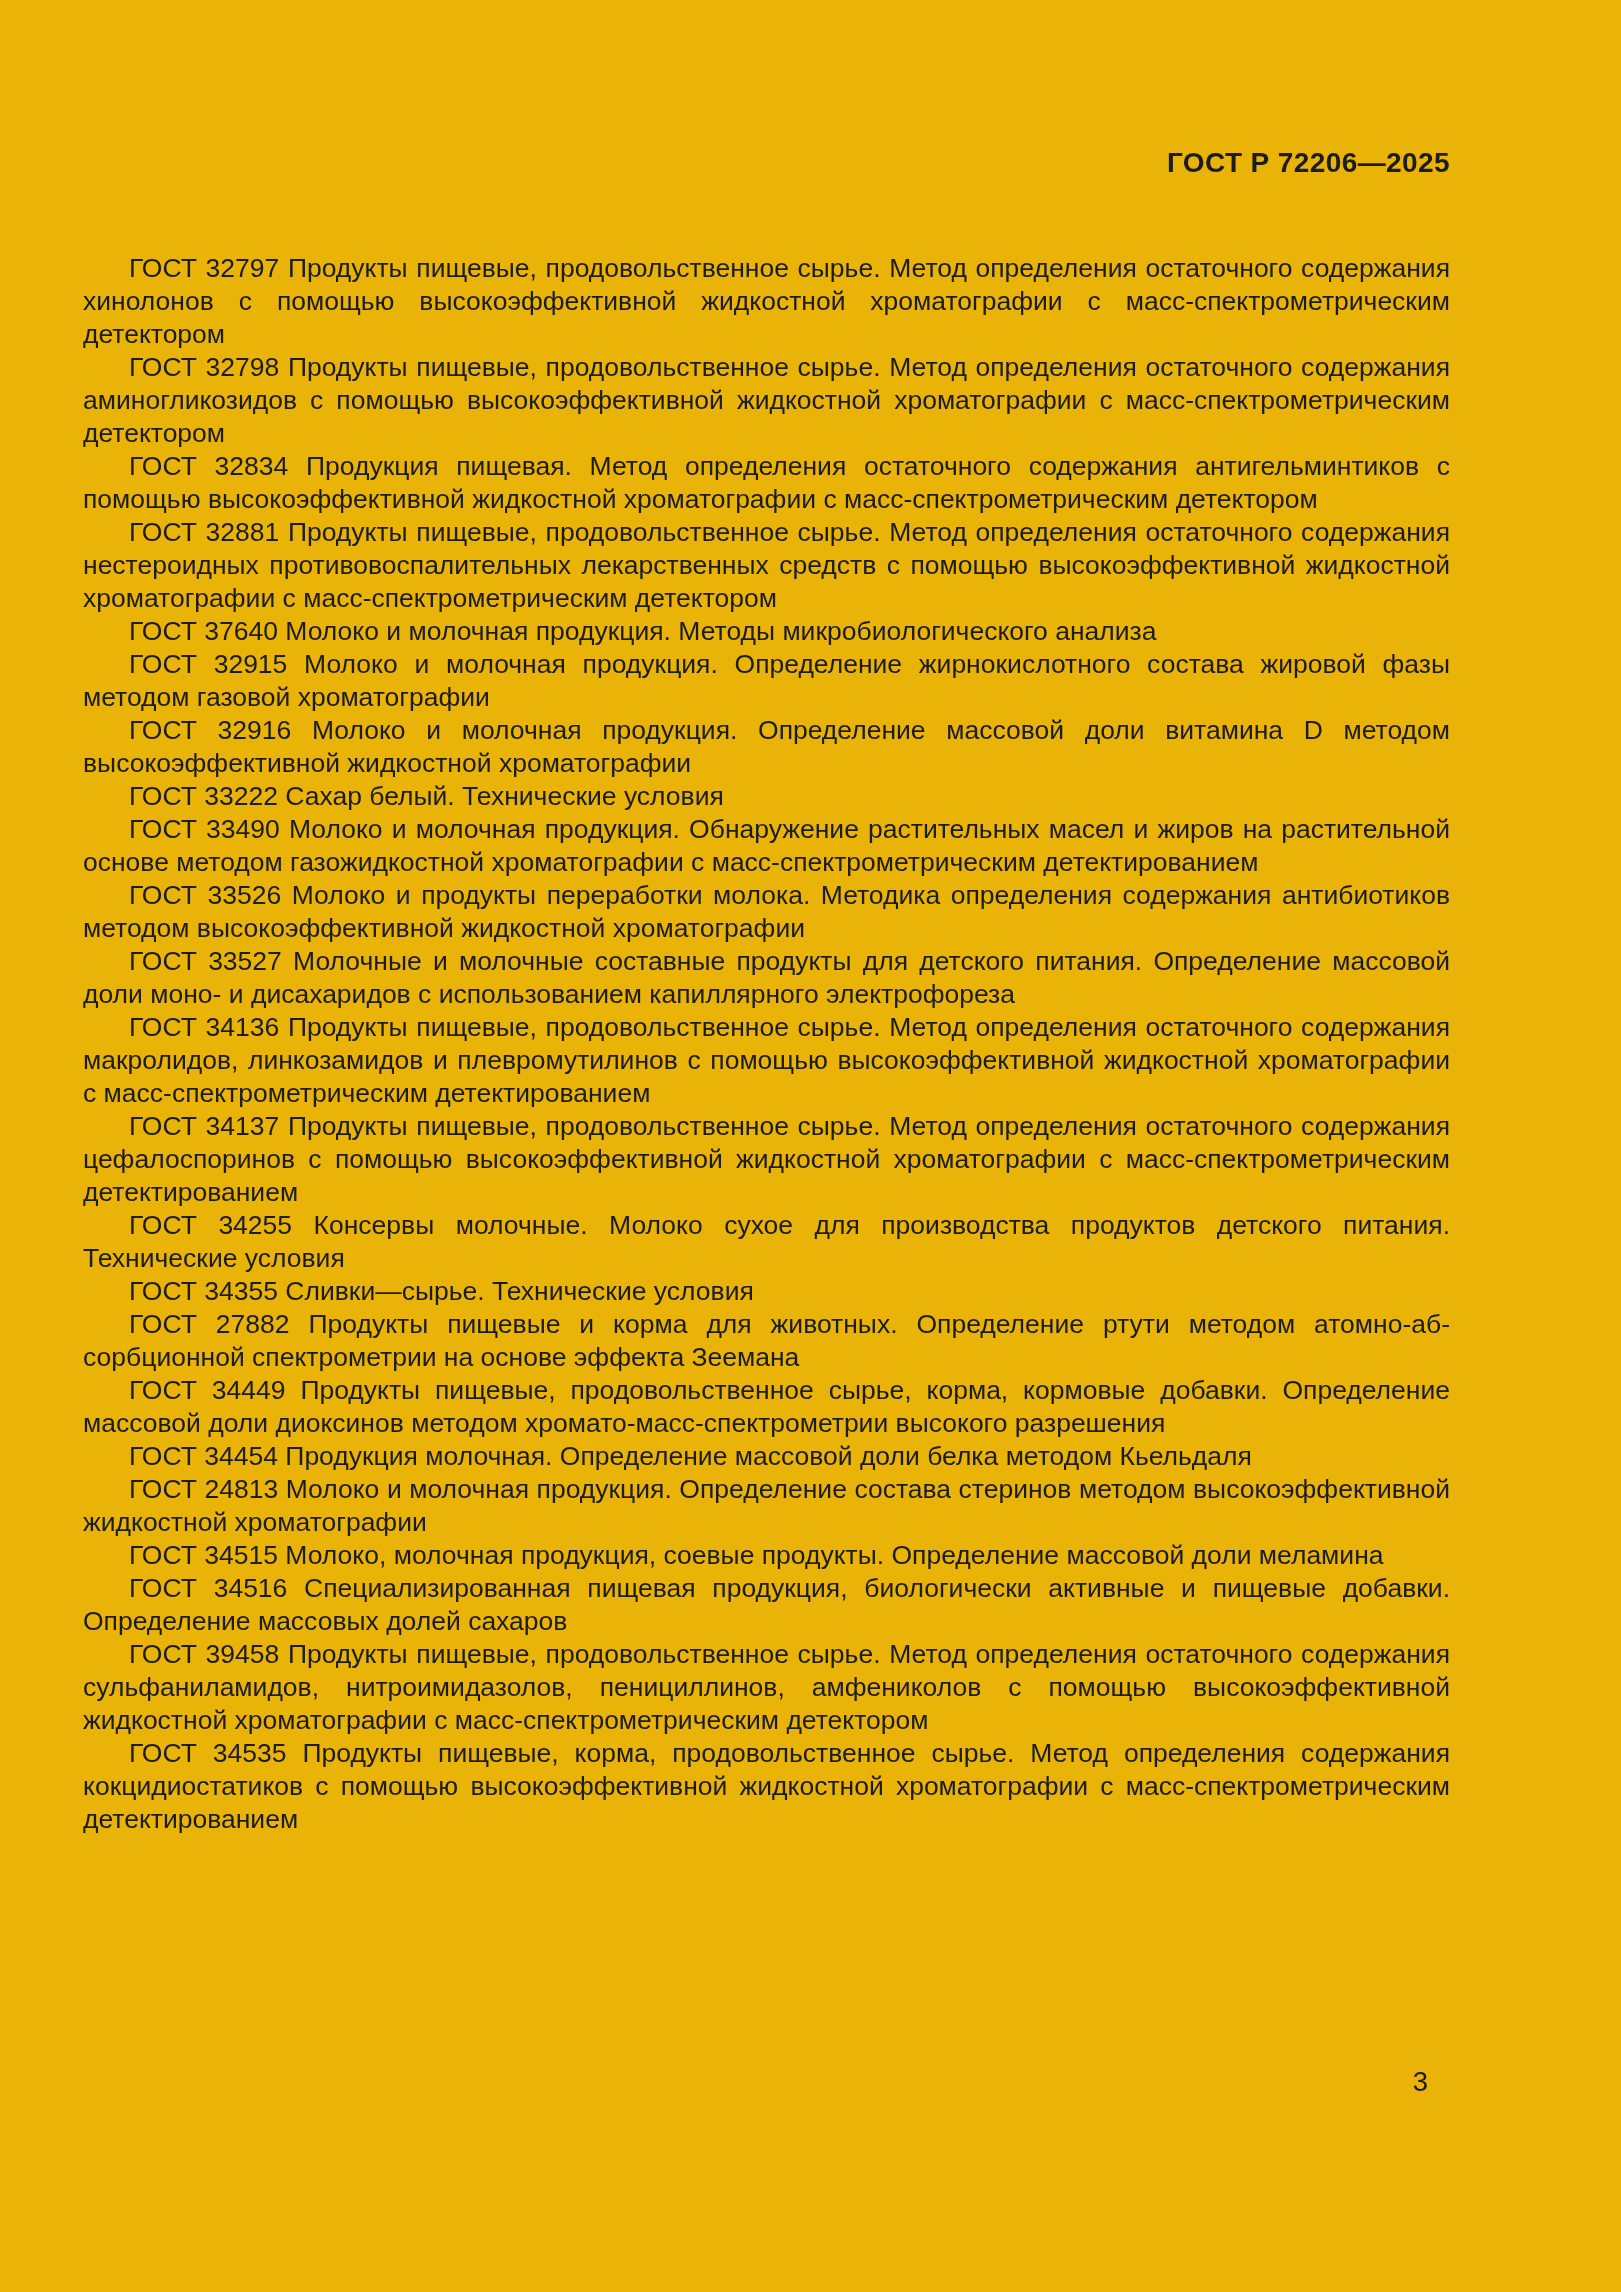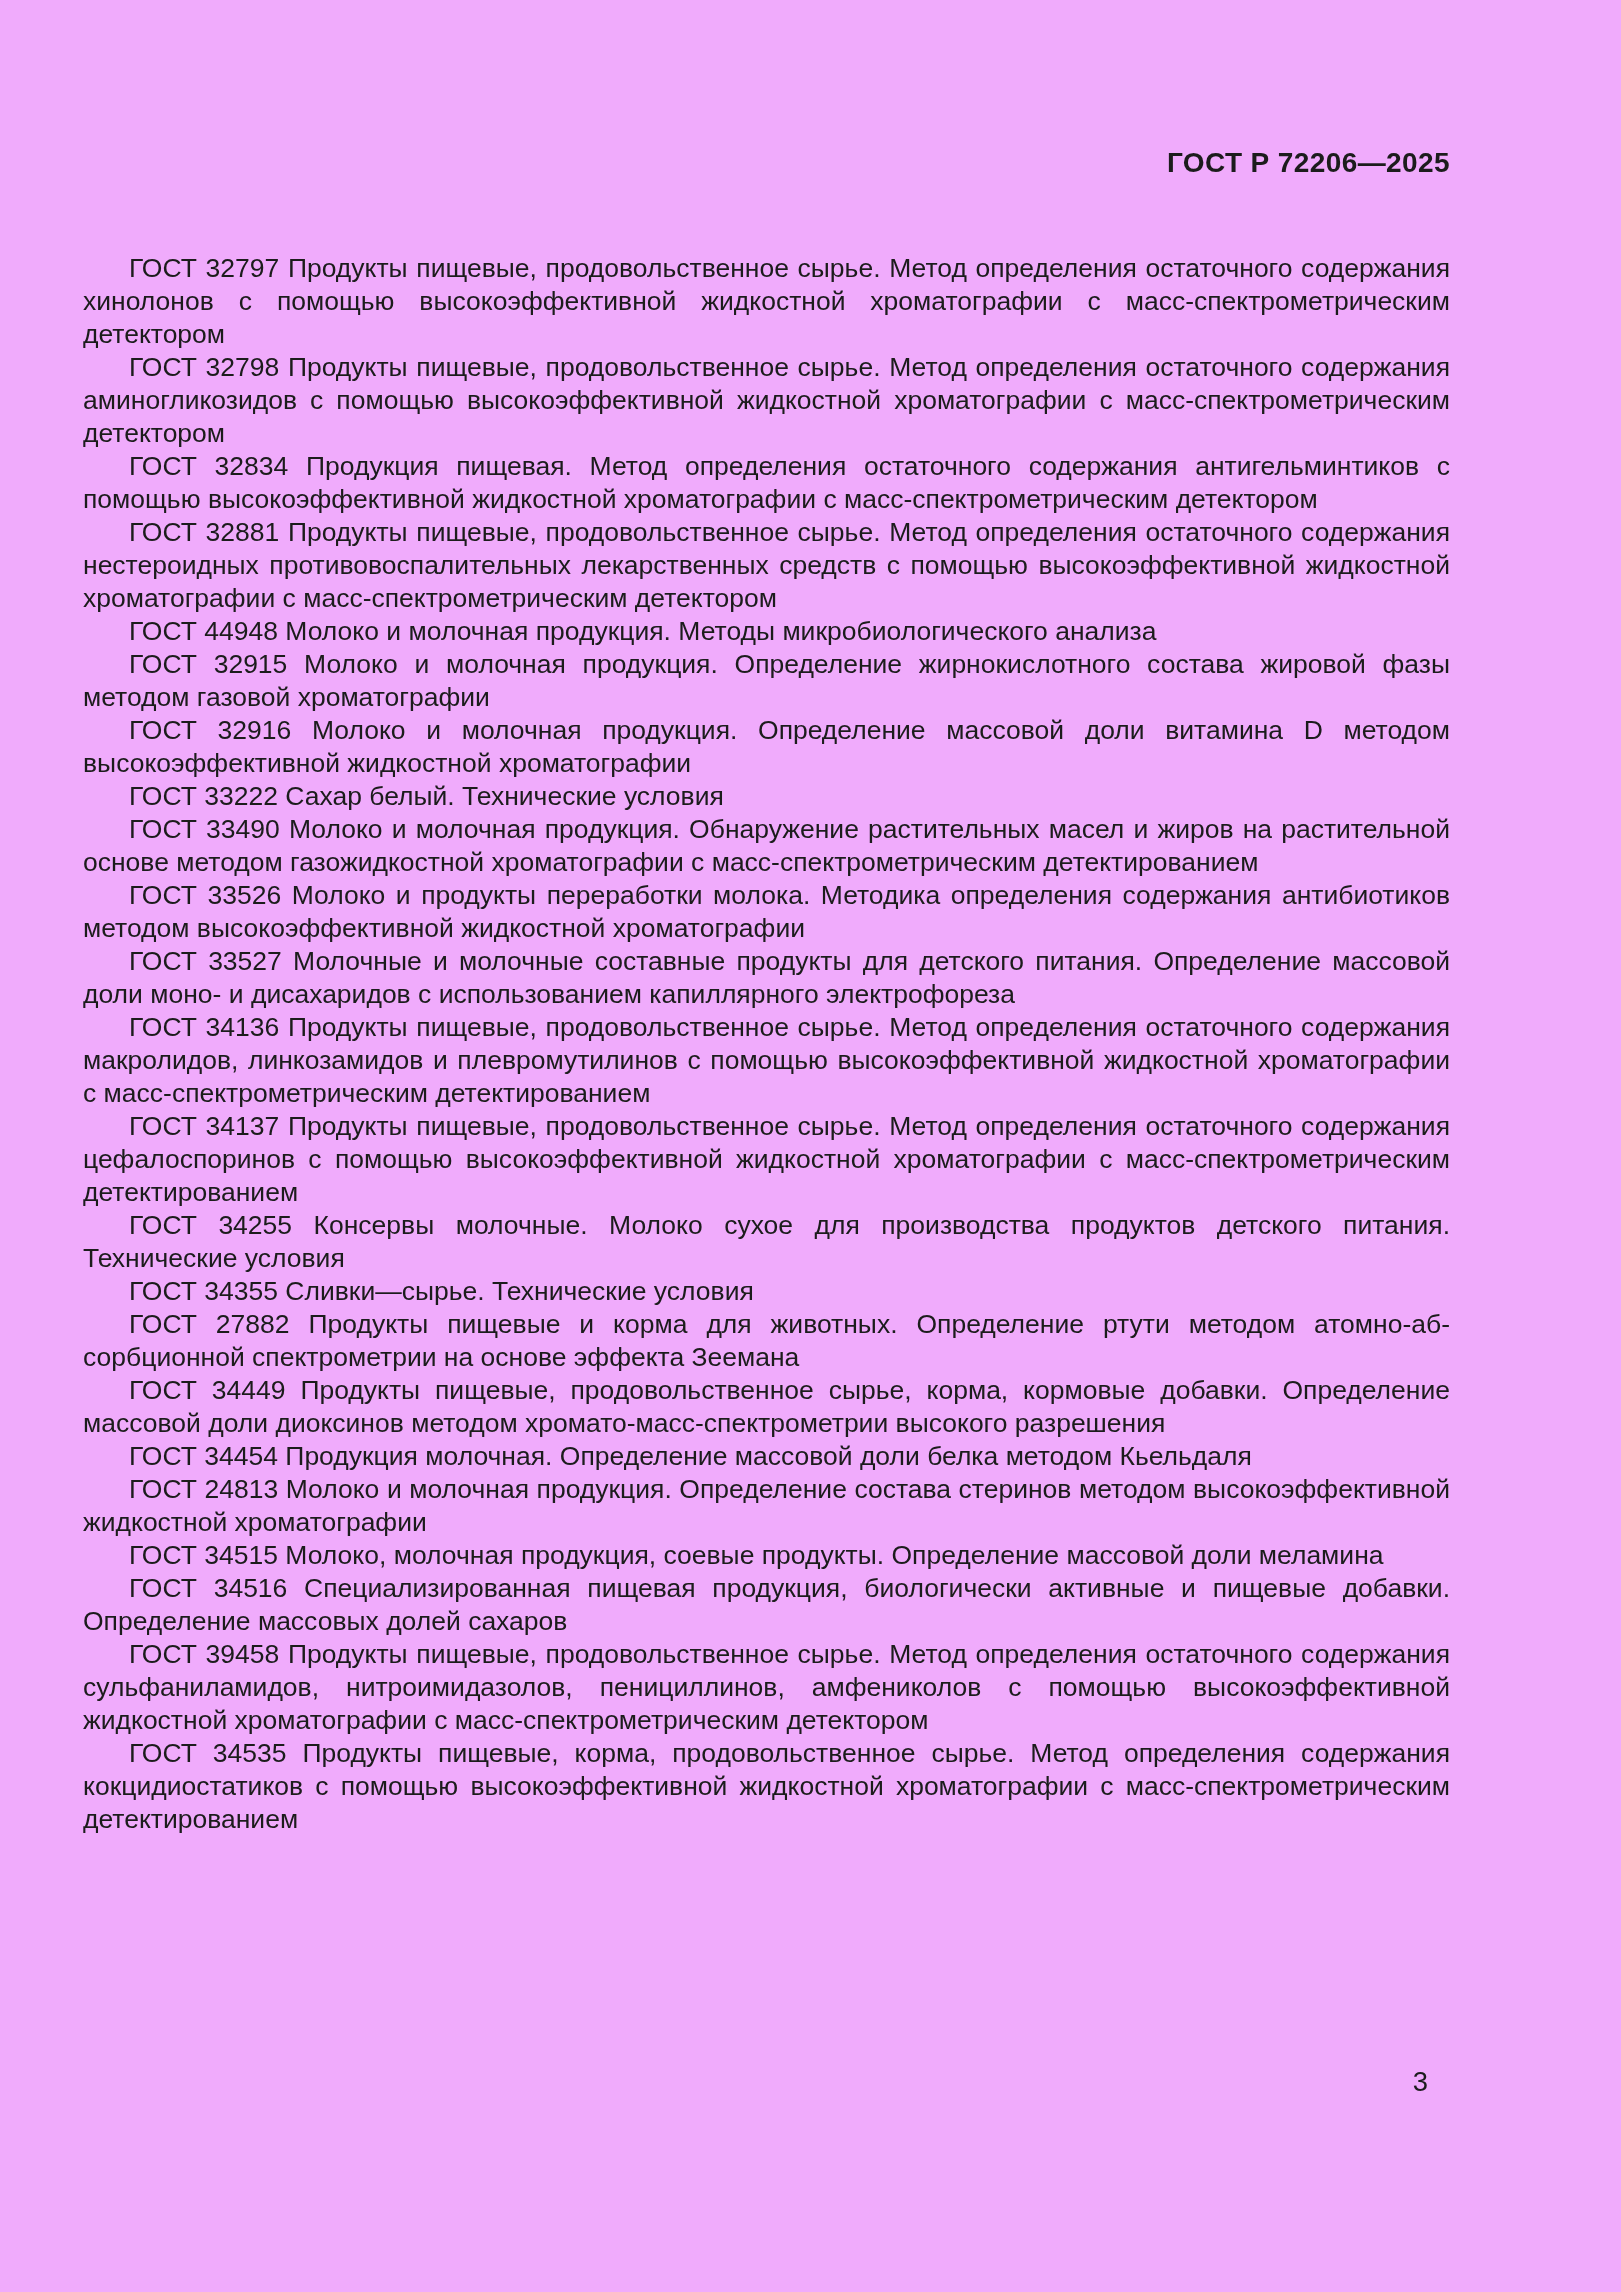--- a/index.html
+++ b/index.html
@@ -5,21 +5,21 @@
   html, body {
     margin: 0;
     padding: 0;
     background: #e8e8e8;
   }
   .page {
     position: relative;
     width: 1621px;
     height: 2293px;
     margin: 0 auto;
-    background: #f0abfc;
+    background: #eab308;
     overflow: hidden;
     font-family: "Liberation Sans", "DejaVu Sans", sans-serif;
     color: #1c1c1c;
   }
   .doc-header {
     position: absolute;
     top: 147px;
     left: 83px;
     width: 1367px;
     text-align: right;
@@ -58,21 +58,21 @@
 <div class="page">
 
   <div class="doc-header">ГОСТ Р 72206—2025</div>
 
   <div class="standards-list">
 
   <p class="entry">ГОСТ 32797 Продукты пищевые, продовольственное сырье. Метод определения остаточ­ного содержания хинолонов с помощью высокоэффективной жидкостной хроматографии с масс-спектрометрическим детектором</p>
       <p class="entry">ГОСТ 32798 Продукты пищевые, продовольственное сырье. Метод определения остаточного содержания аминогликозидов с помощью высокоэффективной жидкостной хроматографии с масс-спектрометрическим детектором</p>
       <p class="entry">ГОСТ 32834 Продукция пищевая. Метод определения остаточного содержания антигельминтиков с помощью высокоэффективной жидкостной хроматографии с масс-спектрометрическим детектором</p>
       <p class="entry">ГОСТ 32881 Продукты пищевые, продовольственное сырье. Метод определения остаточного со­держания нестероидных противовоспалительных лекарственных средств с помощью высокоэффектив­ной жидкостной хроматографии с масс-спектрометрическим детектором</p>
-      <p class="entry">ГОСТ 44948 Молоко и молочная продукция. Методы микробиологического анализа</p>
+      <p class="entry">ГОСТ 37640 Молоко и молочная продукция. Методы микробиологического анализа</p>
       <p class="entry">ГОСТ 32915 Молоко и молочная продукция. Определение жирнокислотного состава жировой фазы методом газовой хроматографии</p>
       <p class="entry">ГОСТ 32916 Молоко и молочная продукция. Определение массовой доли витамина D методом высокоэффективной жидкостной хроматографии</p>
       <p class="entry">ГОСТ 33222 Сахар белый. Технические условия</p>
       <p class="entry">ГОСТ 33490 Молоко и молочная продукция. Обнаружение растительных масел и жиров на расти­тельной основе методом газожидкостной хроматографии с масс-спектрометрическим детектированием</p>
       <p class="entry">ГОСТ 33526 Молоко и продукты переработки молока. Методика определения содержания анти­биотиков методом высокоэффективной жидкостной хроматографии</p>
       <p class="entry">ГОСТ 33527 Молочные и молочные составные продукты для детского питания. Определение мас­совой доли моно- и дисахаридов с использованием капиллярного электрофореза</p>
       <p class="entry">ГОСТ 34136 Продукты пищевые, продовольственное сырье. Метод определения остаточного со­держания макролидов, линкозамидов и плевромутилинов с помощью высокоэффективной жидкостной хроматографии с масс-спектрометрическим детектированием</p>
       <p class="entry">ГОСТ 34137 Продукты пищевые, продовольственное сырье. Метод определения остаточного содержания цефалоспоринов с помощью высокоэффективной жидкостной хроматографии с масс-спектрометрическим детектированием</p>
       <p class="entry">ГОСТ 34255 Консервы молочные. Молоко сухое для производства продуктов детского питания. Технические условия</p>
       <p class="entry">ГОСТ 34355 Сливки—сырье. Технические условия</p>

